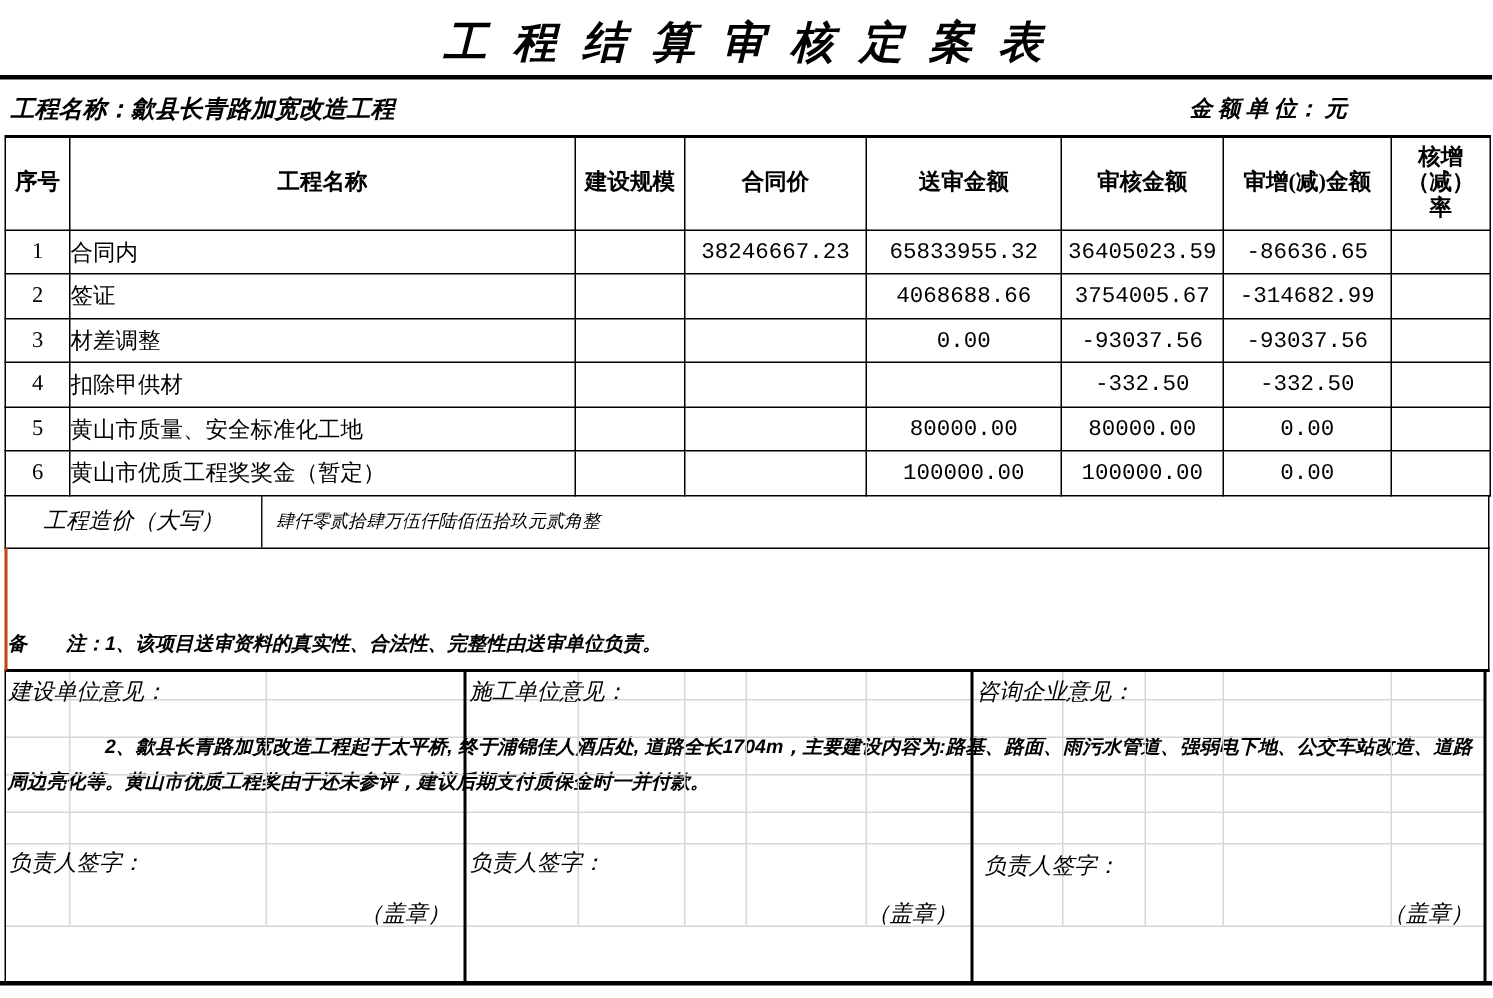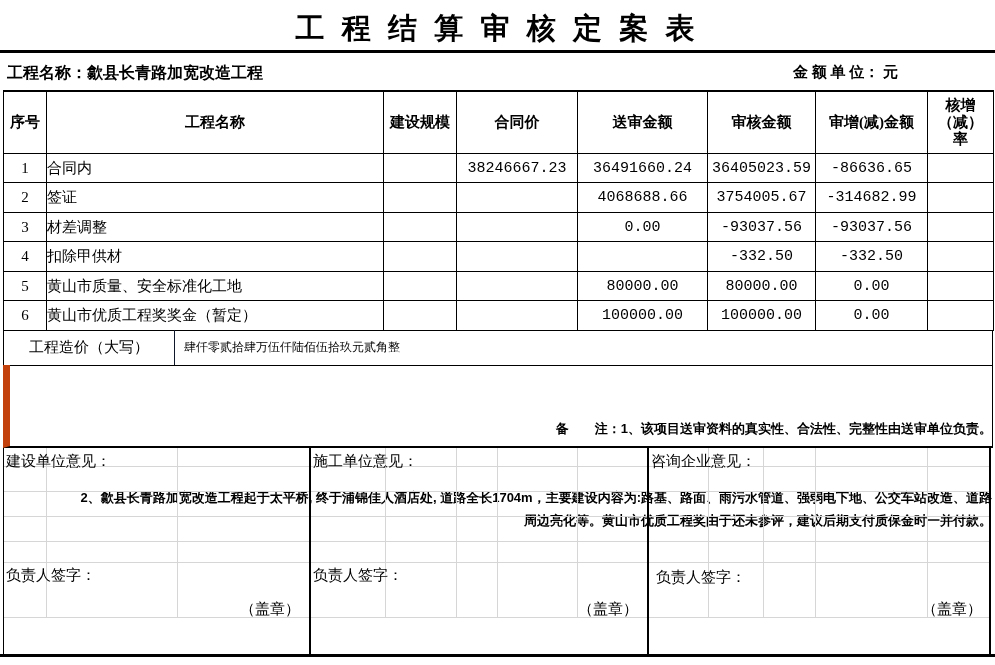--- a/index.html
+++ b/index.html
@@ -1,18 +1,18 @@
 <!DOCTYPE html>
 <html><head>
 <meta charset="utf-8">
 <style>
   html,body{margin:0;padding:0;background:#fff;}
   .sheet{position:relative;width:995px;height:665px;background:#ffffff;color:#000;
          font-family:"Liberation Serif","DejaVu Serif",serif;overflow:hidden;}
-  .abs{position:absolute;}
+  .abs{position:absolute;font-style:italic;}
 
   .title{top:9px;left:0;width:995px;text-align:center;font-size:29px;font-weight:bold;letter-spacing:5px;}
   .rule-top{top:50px;left:0;width:995px;height:3px;background:#000;}
   .proj{top:63px;left:7px;font-size:16px;font-weight:bold;}
   .unit{top:63px;left:793px;font-size:15px;font-weight:bold;}
 
   table.main{position:absolute;left:3px;top:90px;width:990px;height:241px;
              border-collapse:collapse;table-layout:fixed;}
   table.main td,table.main th{border:1px solid #000;padding:0;font-size:15px;font-weight:normal;
              vertical-align:middle;overflow:hidden;}
@@ -30,23 +30,23 @@
   .err-tri{position:absolute;left:1px;top:1px;width:7px;height:7px;background:#1e7a1e;
            clip-path:polygon(0 0,100% 0,0 100%);}
 
   .daxie{left:3px;top:330px;width:990px;height:36px;box-sizing:border-box;
          border:1px solid #000;border-top:none;display:flex;}
   .daxie-label{width:170px;border-right:1px solid #0f172a;display:flex;align-items:center;
          justify-content:center;font-size:15px;}
   .daxie-value{flex:1;display:flex;align-items:center;padding-left:9px;font-size:12px;}
 
   .notes{left:3px;top:365px;width:990px;height:83px;box-sizing:border-box;
-         border-left:7px solid #c2410c;border-right:1px solid #000;border-bottom:2px solid #000;
+         border-left:2px solid #c2410c;border-right:1px solid #000;border-bottom:2px solid #000;
          font-family:"Liberation Sans","DejaVu Sans",sans-serif;font-weight:bold;
-         font-size:13px;line-height:23px;padding-top:6px;white-space:pre-wrap;text-align:right;}
+         font-size:13px;line-height:23px;padding-top:6px;white-space:pre-wrap;}
 
   .bottom{left:0;top:448px;width:995px;height:209px;}
   .gvl{position:absolute;top:0;width:1px;height:169px;background:#d6d6d6;}
   .ghl{position:absolute;left:3px;width:987px;height:1px;background:#d6d6d6;}
   .bv{position:absolute;top:0;height:206px;background:#000;}
   .bottom-rule{position:absolute;left:0;top:206px;width:995px;height:3px;background:#000;}
   .lbl{position:absolute;font-size:15px;white-space:pre;}
   .date{letter-spacing:2px;margin-top:32px;}
 </style>
 </head>
@@ -82,21 +82,21 @@
       <th>审增(减)金额</th>
       <th class="rate">核增
 （减）
 率</th>
     </tr>
     <tr class="data">
       <td class="no">1</td>
       <td class="name">合同内</td>
       <td class="num"></td>
       <td class="num">38246667.23</td>
-      <td class="num">36491660.24</td>
+      <td class="num">65833955.32</td>
       <td class="num">36405023.59</td>
       <td class="num">-86636.65</td>
       <td class="num"></td>
     </tr>
     <tr class="data">
       <td class="no">2</td>
       <td class="name">签证</td>
       <td class="num"></td>
       <td class="num"></td>
       <td class="num">4068688.66</td>

